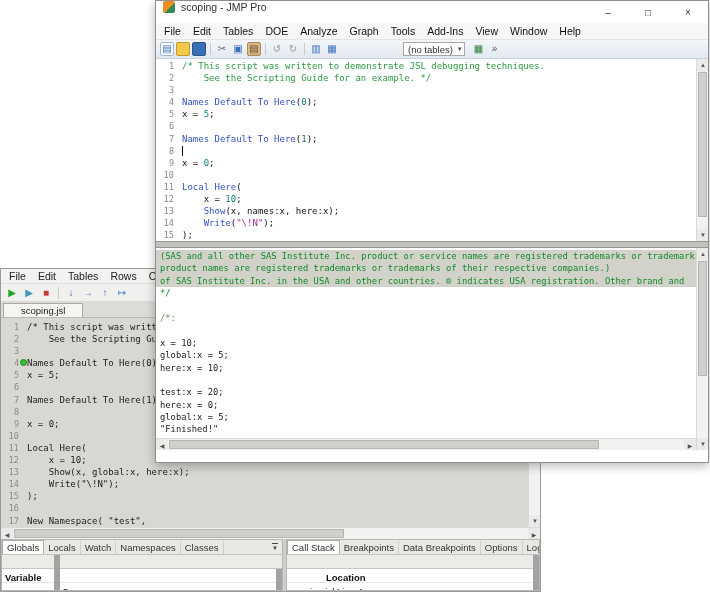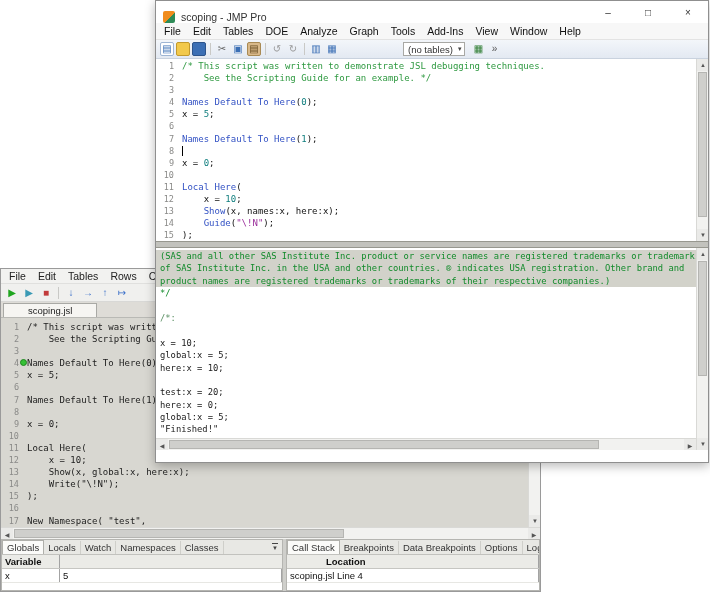--- a/index.html
+++ b/index.html
@@ -8,21 +8,21 @@
   .page{position:absolute;inset:0;background:#fff}
 
   
   .bgwin{position:absolute;left:0;top:268px;width:541px;height:324px;background:#ececea;border:1px solid #9a9a9a;z-index:1;display:flex;flex-direction:column}
   .bg-menubar{height:15px;background:#f2f2f0;display:flex;align-items:center;padding-left:2px;border-bottom:1px solid #e0e0de;font-size:10.5px;color:#222;flex:none}
   .mitem{padding:0 6px;cursor:default}
   .bg-toolbar{height:18px;background:#f0f0ee;display:flex;align-items:center;gap:3px;padding-left:4px;border-bottom:1px solid #d8d8d6;flex:none}
   .tbico{width:14px;height:14px;display:inline-flex;align-items:center;justify-content:center;font-size:10px;line-height:1;border-radius:2px;flex:none}
   .tbsep{width:1px;height:12px;background:#c9c9c6;margin:0 2px;flex:none}
   .bg-tabstrip{height:16px;background:#dedcd7;display:flex;align-items:flex-end;padding-left:2px;border-bottom:1px solid #b9b9b5;flex:none}
-  .bg-tab{background:#f6f5f2;border:1px solid #a9a9a5;border-bottom:none;font-size:9.5px;padding:1px 24px;color:#222}
+  .bg-tab{background:#f6f5f2;border:1px solid #a9a9a5;border-bottom:none;font-size:9.5px;padding:1px 17px;color:#222}
   .bg-editrow{height:209px;flex:none;display:flex;overflow:hidden}
   .bg-editor{flex:1;overflow:hidden;padding-top:3px;background:#d8d7d1;font-family:"DejaVu Sans Mono",monospace;font-size:9px}
   .bg-editor .ct{color:#1c1c1c}
 
   
   .cl{display:flex;height:12.1px;line-height:12.1px;position:relative;white-space:pre}
   .ln{width:18px;flex:none;text-align:right;margin-right:8px;color:#8a8a88;font-size:8.5px}
   .ct{white-space:pre}
   .mk{position:absolute;left:19px;top:2px;width:7px;height:7px;border-radius:50%;background:#35c135;border:1px solid #1f851f}
   .caret{display:inline-block;width:1px;height:10px;background:#000;vertical-align:-2px}
@@ -42,25 +42,25 @@
   .panel.left{width:282px;flex:none}
   .psplit{width:3px;background:#cfcfcb;flex:none}
   .panel.right{flex:1}
   .ptabs{height:15px;background:#e8e8e4;display:flex;align-items:flex-end;border-bottom:1px solid #c2c2be;font-size:9.5px;position:relative;flex:none}
   .ptab{padding:1px 4px;border-right:1px solid #cfcfca;color:#333;white-space:nowrap}
   .ptab.act{background:#fbfbf9;border:1px solid #b0b0ab;border-bottom:none}
   .panelmenu{position:absolute;right:4px;top:3px;font-size:6px;color:#444;border-top:1px solid #444;padding-top:1px;line-height:1}
   .ptable{flex:1;background:#fff;font-size:9.5px;display:flex;flex-direction:column;overflow:hidden}
   .trow{display:flex;height:14px;line-height:14px;border-bottom:1px solid #e7e7e3;flex:none}
   .thead{background:#ebebe7;font-weight:bold;border-bottom:1px solid #c6c6c2}
-  .tcell{padding:0 3px;border-right:1px solid #a3a3a3;overflow:hidden;white-space:nowrap;flex:none}
+  .tcell{padding:16px 3px;border-right:6px solid #a3a3a3;overflow:hidden;white-space:nowrap;flex:none}
 
   
   .fgwin{position:absolute;left:155px;top:0;width:554px;height:463px;background:#fff;border:1px solid #8f8f8f;box-shadow:0 3px 10px rgba(0,0,0,.28);z-index:2;display:flex;flex-direction:column}
-  .titlebar{height:22px;display:flex;align-items:flex-end;background:#fff;flex:none}
+  .titlebar{height:22px;display:flex;align-items:flex-start;background:#fff;flex:none}
   .jmpicon{width:12px;height:12px;margin:0 6px 0 7px;background:linear-gradient(135deg,#f08c1e 0 55%,#2e8b57 55% 100%);border-radius:2px;flex:none}
   .wtitle{font-size:10.5px;color:#333;flex:1}
   .wbtn{width:40px;height:22px;display:flex;align-items:center;justify-content:center;font-size:10px;color:#333;flex:none}
   .menubar{height:17px;background:#f7f7f7;border-bottom:1px solid #e3e3e3;display:flex;align-items:center;font-size:10.5px;color:#111;padding-left:2px;flex:none}
   .toolbar{height:19px;background:linear-gradient(#f3f6fa,#e3e9f2);border-bottom:1px solid #c9d2de;display:flex;align-items:center;gap:2px;padding-left:4px;flex:none}
   .tbgroup{display:flex;align-items:center;gap:2px}
   .tbdrop{height:14px;margin-left:62px;margin-right:4px;background:#fff;border:1px solid #a8a8a4;display:flex;align-items:center;font-size:9.5px;color:#333;padding:0 3px 0 4px;gap:5px}
   .ddchev{font-size:7px;color:#444}
   .editrow{height:182px;flex:none;display:flex;background:#fff;overflow:hidden}
   .fg-editor{flex:1;overflow:hidden;padding-top:1px;font-family:"DejaVu Sans Mono",monospace;font-size:9px;background:#fff}
@@ -230,38 +230,38 @@
           <div class="cl"><span class="ln">4</span><span class="ct"><span class="tk-k">Names Default To Here</span><span class="tk-p">(</span><span class="tk-num">0</span><span class="tk-p">);</span></span></div>
           <div class="cl"><span class="ln">5</span><span class="ct"><span class="tk-p">x = </span><span class="tk-num">5</span><span class="tk-p">;</span></span></div>
           <div class="cl"><span class="ln">6</span><span class="ct"></span></div>
           <div class="cl"><span class="ln">7</span><span class="ct"><span class="tk-k">Names Default To Here</span><span class="tk-p">(</span><span class="tk-num">1</span><span class="tk-p">);</span></span></div>
           <div class="cl"><span class="ln">8</span><span class="ct"><span class="caret"></span></span></div>
           <div class="cl"><span class="ln">9</span><span class="ct"><span class="tk-p">x = </span><span class="tk-num">0</span><span class="tk-p">;</span></span></div>
           <div class="cl"><span class="ln">10</span><span class="ct"></span></div>
           <div class="cl"><span class="ln">11</span><span class="ct"><span class="tk-k">Local Here</span><span class="tk-p">(</span></span></div>
           <div class="cl"><span class="ln">12</span><span class="ct"><span class="tk-p">    x = </span><span class="tk-num">10</span><span class="tk-p">;</span></span></div>
           <div class="cl"><span class="ln">13</span><span class="ct"><span class="tk-p">    </span><span class="tk-k">Show</span><span class="tk-p">(x, names:x, here:x);</span></span></div>
-          <div class="cl"><span class="ln">14</span><span class="ct"><span class="tk-p">    </span><span class="tk-k">Guide</span><span class="tk-p">(</span><span class="tk-s">"\!N"</span><span class="tk-p">);</span></span></div>
+          <div class="cl"><span class="ln">14</span><span class="ct"><span class="tk-p">    </span><span class="tk-k">Write</span><span class="tk-p">(</span><span class="tk-s">"\!N"</span><span class="tk-p">);</span></span></div>
           <div class="cl"><span class="ln">15</span><span class="ct"><span class="tk-p">);</span></span></div>
         </div>
       <div class="vscroll">
         <span class="sarrow">▲</span>
         <div class="strack">
             <div class="sthumb" style="height:145px"></div>
           </div>
         <span class="sarrow">▼</span>
       </div>
     </div>
     <div class="splitter"></div>
     <div class="logrow">
       <div class="logcol">
         <div class="logcontent">
             <div class="lgl lg-notice">(SAS and all other SAS Institute Inc. product or service names are registered trademarks or trademarks</div>
+            <div class="lgl lg-notice">product names are registered trademarks or trademarks of their respective companies.)</div>
             <div class="lgl lg-notice">of SAS Institute Inc. in the USA and other countries. ® indicates USA registration. Other brand and</div>
-            <div class="lgl lg-notice">product names are registered trademarks or trademarks of their respective companies.)</div>
             <div class="lgl lg-green">*/</div>
             <div class="lgl lg-plain"></div>
             <div class="lgl lg-dim">/*:</div>
             <div class="lgl lg-plain"></div>
             <div class="lgl lg-plain">x = 10;</div>
             <div class="lgl lg-plain">global:x = 5;</div>
             <div class="lgl lg-plain">here:x = 10;</div>
             <div class="lgl lg-plain"></div>
             <div class="lgl lg-plain">test:x = 20;</div>
             <div class="lgl lg-plain">here:x = 0;</div>

